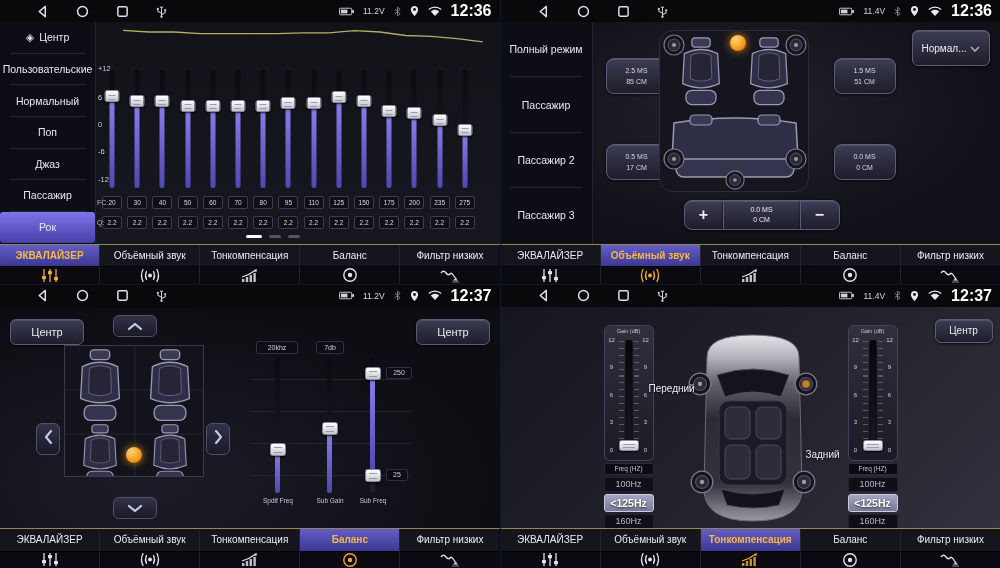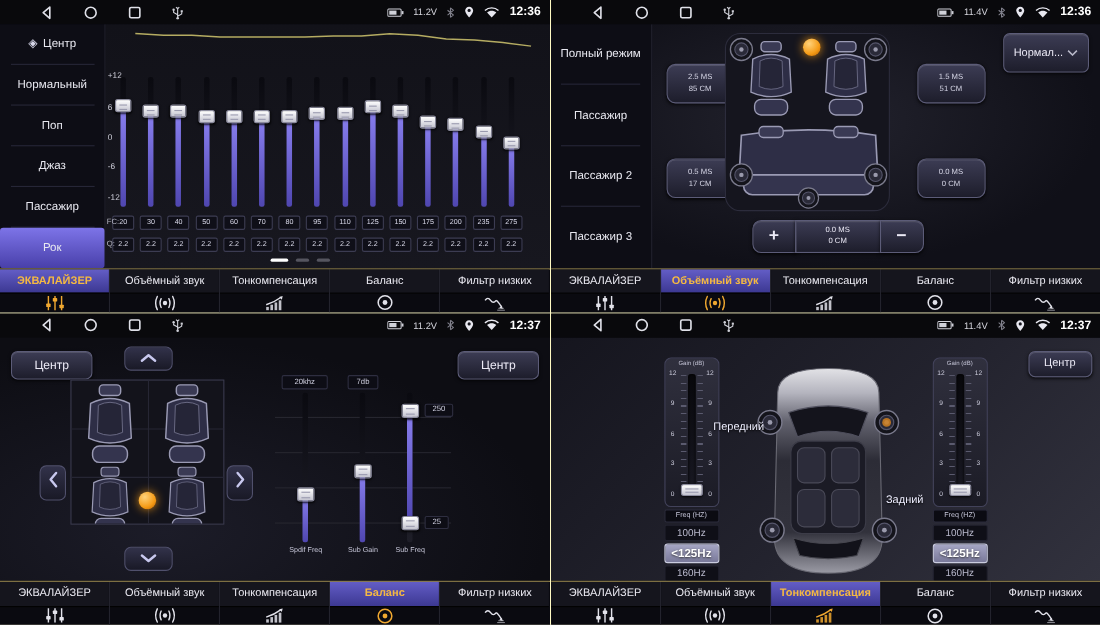--- a/index.html
+++ b/index.html
@@ -1,25 +1,25 @@
 <!DOCTYPE html>
 <html><head>
 <meta charset="utf-8">
 <style>
   * { box-sizing: border-box; margin: 0; padding: 0; }
   body { background:#9a9aa0; font-family:"Liberation Sans", sans-serif; }
-  #screen { width:1000px; height:568px; display:grid; grid-template-columns:1fr 1fr; grid-template-rows:1fr 1fr; gap:1px; background:#fef9c3; }
+  #screen { width:1000px; height:568px; display:grid; grid-template-columns:1fr 1fr; grid-template-rows:1fr 1fr; gap:1px; background:#0f172a; }
   .panel { position:relative; overflow:hidden; background:#0e0e15; color:#e8e8f0; }
   
   .statusbar { position:absolute; top:0; left:0; right:0; height:22px; background:#09090c; display:flex; align-items:center; z-index:5; }
   .sb-left { display:flex; align-items:center; gap:27px; margin-left:36px; }
   .sb-right { display:flex; align-items:center; gap:9px; margin-left:auto; margin-right:8px; }
   .sb-ic { display:flex; align-items:center; }
   .sb-volt { font-size:8.5px; color:#d5d5dd; }
-  .sb-time { font-size:11px; font-weight:bold; color:#fff; }
+  .sb-time { font-size:16px; font-weight:bold; color:#fff; }
   
   .tabbar { position:absolute; left:0; right:0; bottom:0; height:40px; display:flex; border-top:1px solid #97874e; background:#0a0a10; z-index:5; }
   .tab { flex:1; display:flex; flex-direction:column; border-right:1px solid #23232d; }
   .tab:last-child { border-right:none; }
   .tab-label { height:32px; display:flex; align-items:center; justify-content:center; font-size:10px; color:#ecebf3; background:#15151d; border-bottom:1px solid #000; white-space:nowrap; }
   .tab-icon { height:23px; display:flex; align-items:center; justify-content:center; color:#e2e2ea; }
   .tab.active .tab-label { background:linear-gradient(180deg,#635dc6,#3c3892); color:#f5b942; font-weight:bold; }
   .tab.active .tab-icon { color:#f0a830; }
   .content { position:absolute; top:22px; left:0; right:0; bottom:40px; }
   
@@ -158,20 +158,23 @@
           <span class="sb-time">12:36</span>
         </div>
       </div>
     <div class="content">
       <div class="sidebar" style="width:96px" id="eq-presets">
           <div class="sidebar-item">
             <span class="mini-ic">◈</span>
             <span>Центр</span>
           </div>
           <div class="sidebar-item">
+            <span>Пользовательские</span>
+          </div>
+          <div class="sidebar-item">
             <span>Нормальный</span>
           </div>
           <div class="sidebar-item">
             <span>Поп</span>
           </div>
           <div class="sidebar-item">
             <span>Джаз</span>
           </div>
           <div class="sidebar-item">
             <span>Пассажир</span>

